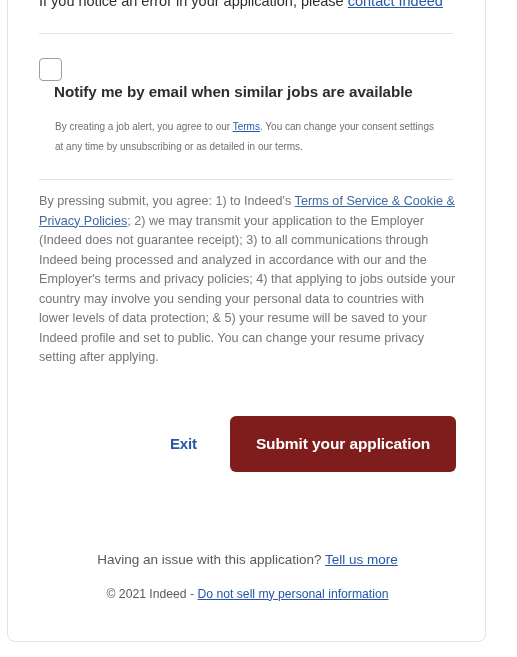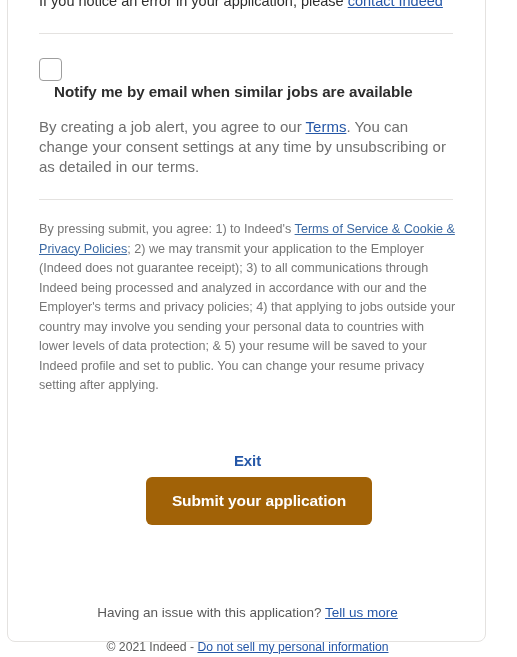--- a/index.html
+++ b/index.html
@@ -44,24 +44,24 @@
   }
 
   
   .para-dark {
     font-size: 14.5px;
     line-height: 21px;
     color: #2d2d2d;
     margin: 0;
   }
   .para-grey {
-    font-size: 15px;
+    font-size: 10px;
     line-height: 20px;
     color: #6f6f6f;
-    margin: 0;
+    margin: 16px;
   }
   .para-legal {
     font-size: 12.6px;
     line-height: 19.5px;
     color: #767676;
     margin: 0;
   }
 
   a.link {
     color: #2557a7;
@@ -115,52 +115,51 @@
     font-weight: bold;
     color: #2d2d2d;
     letter-spacing: -0.05px;
   }
 
   .consent-text {
     margin-top: 14px;
   }
 
   .legal-block {
-    margin-top: 20px;
+    margin-top: 12px;
   }
 
   
   .actions {
     display: flex;
     align-items: center;
     justify-content: flex-end;
     margin-top: 48px;
-    flex-direction: column;
   }
   .exit-button {
     font-size: 15px;
     font-weight: bold;
     color: #2557a7;
     background: transparent;
     border: 0;
     padding: 8px 10px;
     cursor: pointer;
     font-family: "Liberation Sans", sans-serif;
     letter-spacing: -0.1px;
   }
   .submit-button {
     margin-left: 23px;
-    background: #a16207;
+    background: #7f1d1d;
     color: #ffffff;
     font-size: 15.5px;
     font-weight: bold;
     border: 0;
     border-radius: 6px;
     width: 226px;
-    height: 48px;
+    height: 56px;
     cursor: pointer;
     font-family: "Liberation Sans", sans-serif;
     letter-spacing: -0.1px;
   }
 
   
   .issue-row {
     margin-top: 80px;
     text-align: center;
     font-size: 13.5px;

